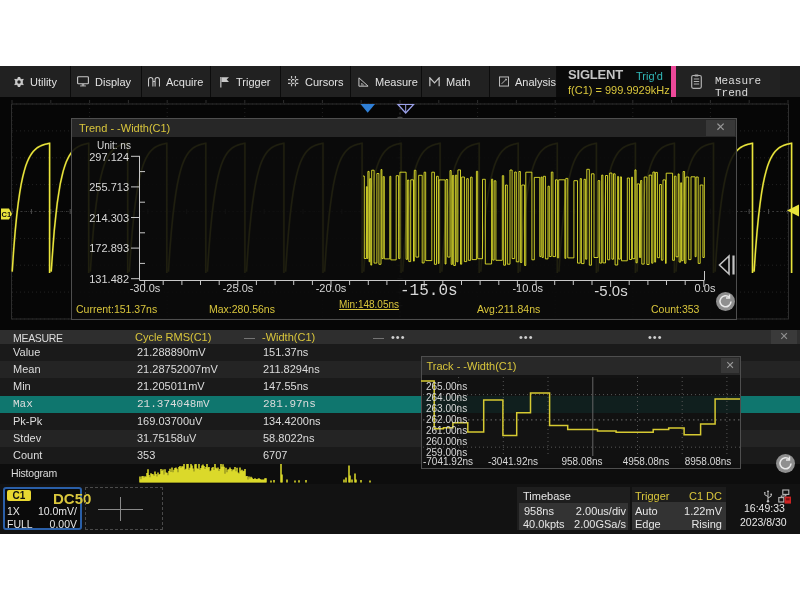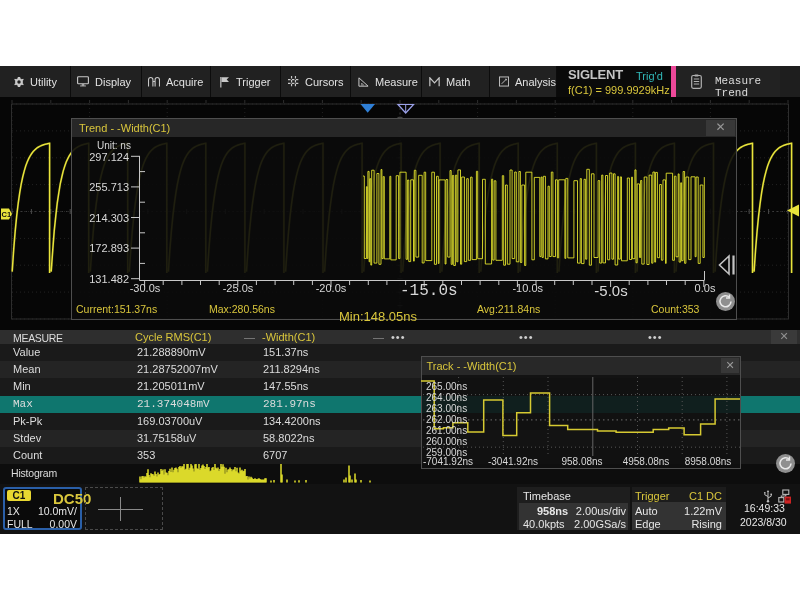--- a/index.html
+++ b/index.html
@@ -279,21 +279,21 @@
 <span class="abs lr" style="left:0px;top:153.9px;">131.482</span>
 <span class="abs" style="left:48px;top:163px;width:50px;text-align:center;font-size:11px;color:#d8d8d8;">-30.0s</span>
       <span class="abs" style="left:141px;top:163px;width:50px;text-align:center;font-size:11px;color:#d8d8d8;">-25.0s</span>
       <span class="abs" style="left:234px;top:163px;width:50px;text-align:center;font-size:11px;color:#d8d8d8;">-20.0s</span>
       <span class="abs" style="left:328px;top:163px;width:50px;text-align:center;font-size:16px;color:#d8d8d8;font-family:Liberation Mono, monospace;">-15.0s</span>
       <span class="abs" style="left:421px;top:163px;width:50px;text-align:right;font-size:11px;color:#d8d8d8;">-10.0s</span>
       <span class="abs" style="left:514px;top:163px;width:50px;text-align:center;font-size:15px;color:#d8d8d8;">-5.0s</span>
       <span class="abs" style="left:608px;top:163px;width:50px;text-align:center;font-size:11px;color:#d8d8d8;">0.0s</span>
       <span class="abs" style="left:4px;top:184px;font-size:10.5px;color:#d9c63c;">Current:151.37ns</span>
       <span class="abs" style="left:137px;top:184px;font-size:10.5px;color:#d9c63c;">Max:280.56ns</span>
-      <span class="abs" style="left:267px;top:190px;font-size:13px;color:#d9c63c;">Min:148.05ns</span>
+      <span class="abs" style="left:267px;top:180px;font-size:10px;color:#d9c63c;text-decoration:underline;">Min:148.05ns</span>
       <span class="abs" style="left:405px;top:184px;font-size:10.5px;color:#d9c63c;">Avg:211.84ns</span>
       <span class="abs" style="left:539px;top:184px;font-size:10.5px;color:#d9c63c;margin-left:40px;">Count:353</span>
 <div class="dlgtitle">
         <span>Trend - -Width(C1)</span>
         <div class="closebox">✕</div>
       </div>
 </div>
 
 <svg class="abs" style="left:718px;top:188px" width="18" height="22" viewBox="0 0 18 22">
       <path d="M11 2 L11 20 L1.5 11 Z" fill="none" stroke="#c4c4c4" stroke-width="1.6"></path>
@@ -550,21 +550,21 @@
  <span class="abs" style="left:2px;top:29px;">FULL</span>
  <span class="abs r" style="right:3px;top:29px;">0.00V</span>
 </div>
 <div id="plusbox">
  <div class="abs" style="left:12px;top:20.5px;width:45px;height:1px;background:#8a8a8a;"></div>
  <div class="abs" style="left:34px;top:9px;width:1px;height:24px;background:#8a8a8a;"></div>
 </div>
 <div id="tbase">
  <div class="abs" style="left:2px;top:16px;width:109px;height:26.5px;background:#333;"></div>
  <span class="abs" style="left:6px;top:3px;">Timebase</span>
- <span class="abs" style="left:20px;top:17.5px;font-weight:bold;">958ns</span>
+ <span class="abs" style="left:7px;top:17.5px;">958ns</span>
  <span class="abs r" style="right:4px;top:17.5px;margin-left:11px;">2.00us/div</span>
  <span class="abs" style="left:6px;top:31px;">40.0kpts</span>
  <span class="abs r" style="right:4px;top:31px;">2.00GSa/s</span>
 </div>
 <div id="trig">
  <div class="abs" style="left:0;top:14.5px;width:94px;height:28.5px;background:#333;"></div>
  <span class="abs ylw" style="left:3px;top:3px;">Trigger</span>
  <span class="abs ylw r" style="right:4px;top:3px;">C1 DC</span>
  <span class="abs" style="left:3px;top:17.5px;">Auto</span>
  <span class="abs r" style="right:4px;top:17.5px;">1.22mV</span>

